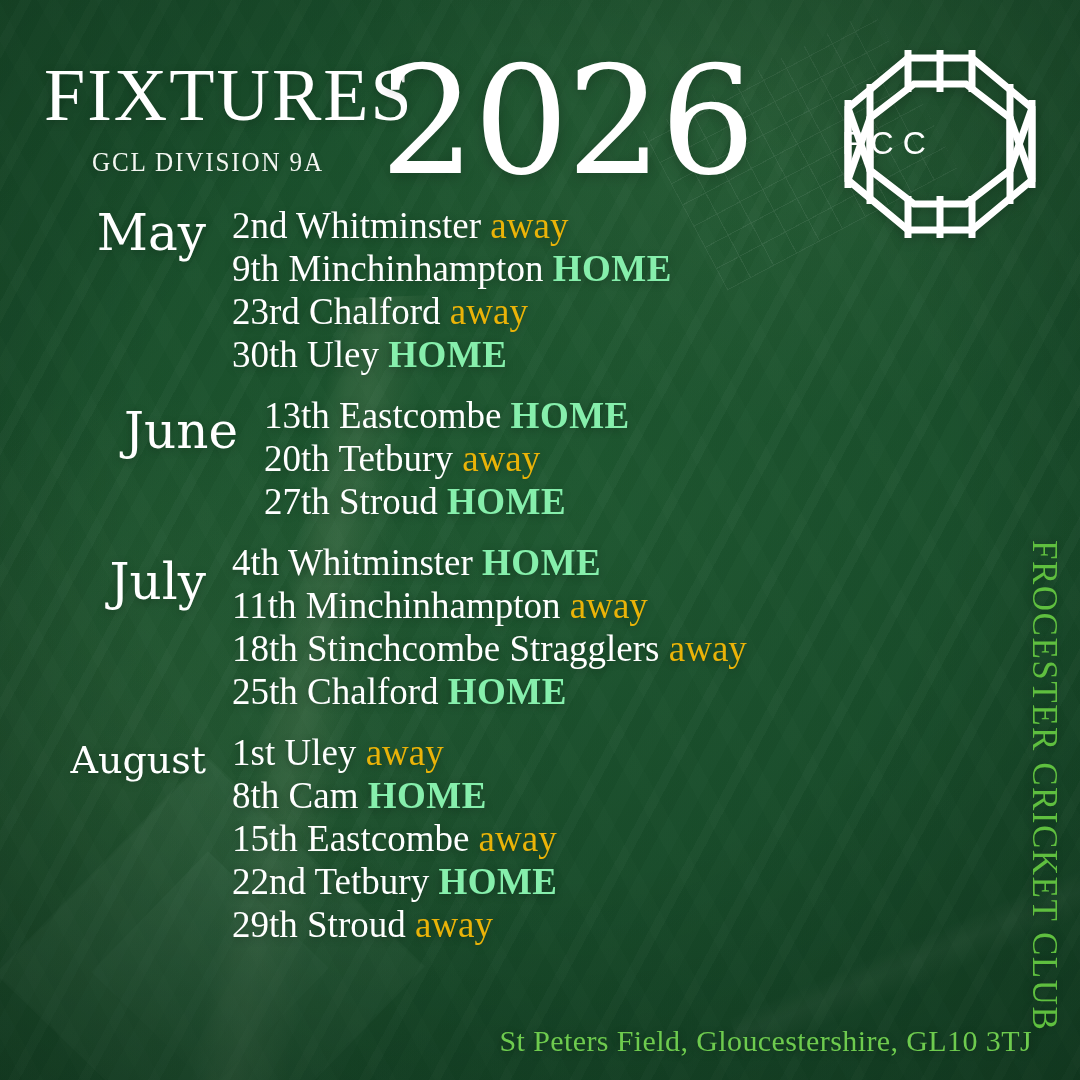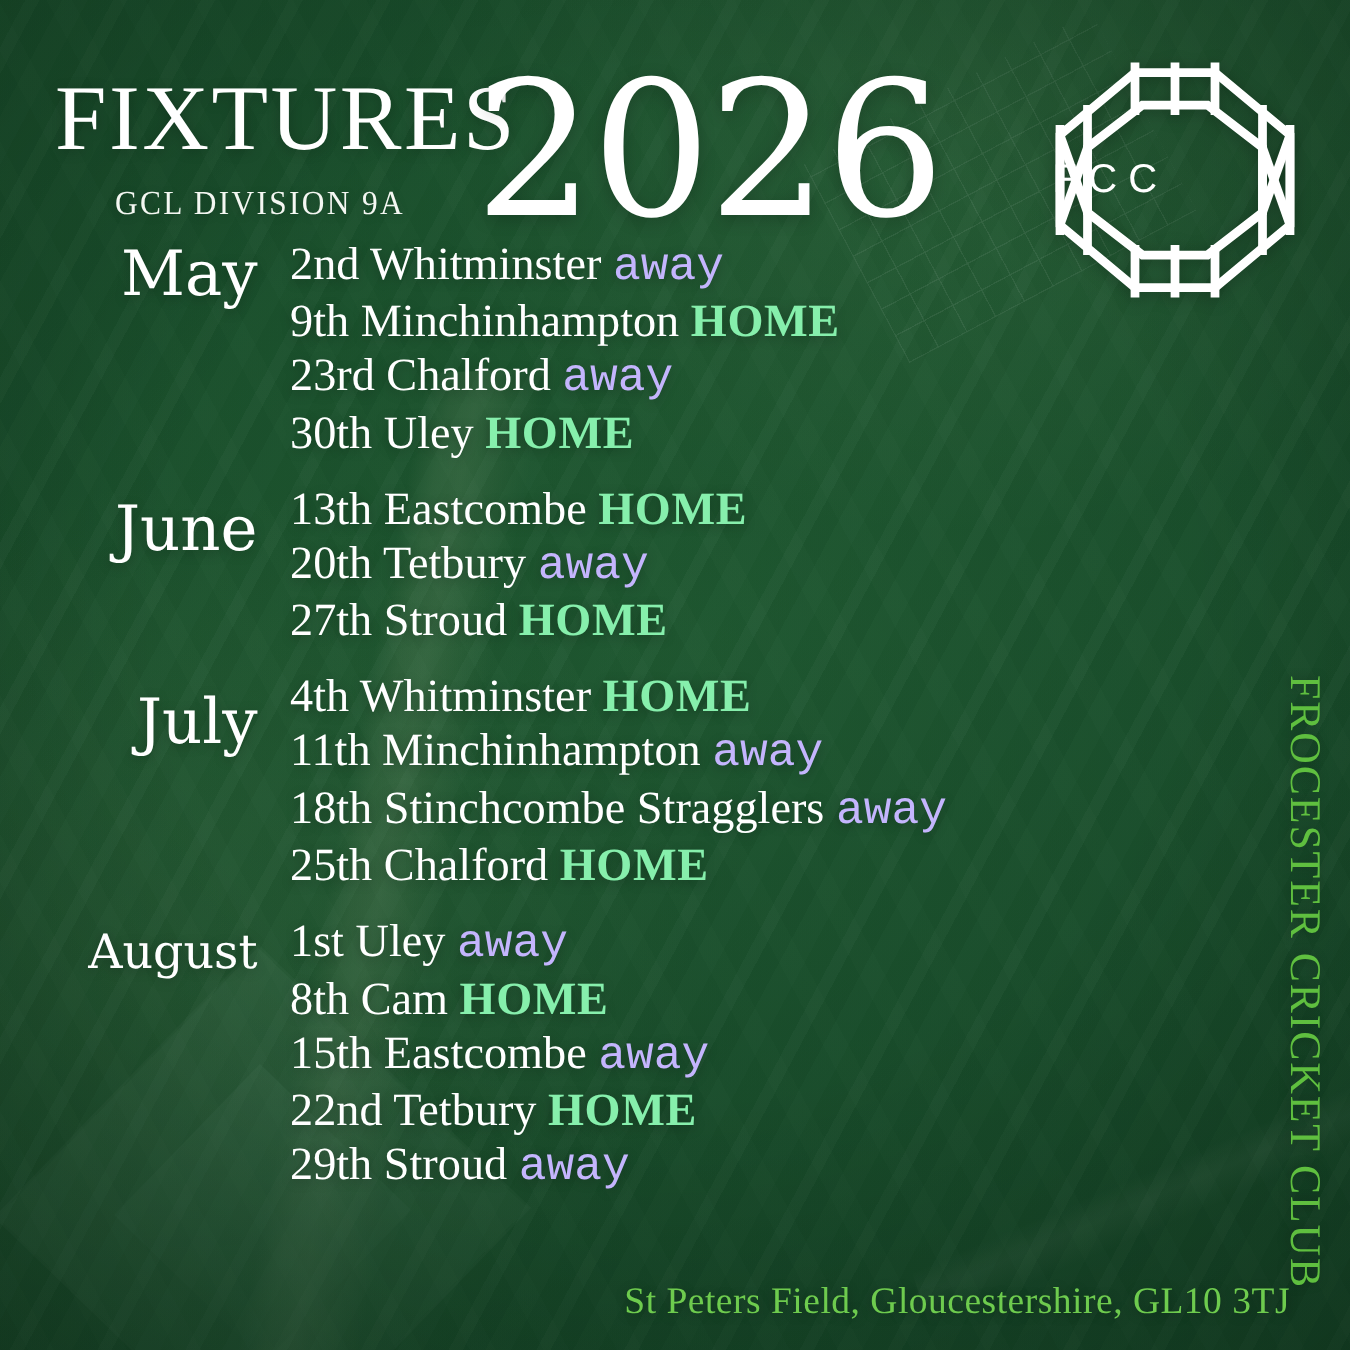--- a/index.html
+++ b/index.html
@@ -106,46 +106,46 @@
   .logo svg{width:100%;height:100%;display:block;
             filter:drop-shadow(0 2px 6px rgba(0,0,0,.25));}
   .logo-text{
     position:absolute;left:0;right:0;top:50%;transform:translateY(-52%);
     text-align:left;color:#fff;font-size:32px;letter-spacing:9px;
     font-family:"Liberation Sans", sans-serif;font-weight:400;
     padding-left:8px;
   }
 
   
-  .months{position:absolute;left:0;top:186px;width:1080px;}
+  .months{position:absolute;left:0;top:200px;width:1080px;}
   .month-block{position:relative;display:flex;align-items:flex-start;margin-bottom:14px;}
   .month-name{
     width:232px;flex:0 0 232px;text-align:right;padding-right:26px;
     color:#ffffff;font-size:50px;line-height:1;
     font-family:"DejaVu Serif", serif;font-weight:400;
     text-shadow:0 2px 9px rgba(0,0,0,.25);
     box-sizing:border-box;
   }
   .m-may   .month-name{padding-top:8px;}
-  .m-june  .month-name{padding-top:16px;}
+  .m-june  .month-name{padding-top:16px;margin-left:32px;}
   .m-july  .month-name{padding-top:20px;}
   .m-august .month-name{padding-top:14px;font-size:38px;}
   .fixtures{flex:1;padding-top:4px;}
   .fx{
     color:#ffffff;font-size:37px;line-height:43px;white-space:nowrap;
     font-family:"Liberation Serif", serif;
     text-shadow:0 2px 9px rgba(0,0,0,.28);
   }
   .fx .home{
     color:#86efac;font-weight:700;
     font-family:"Liberation Serif", serif;
     letter-spacing:.5px;
     text-shadow:0 2px 9px rgba(0,0,0,.30);
   }
-  .fx .away{color:#c4b5fd;font-family:Liberation Mono, monospace;}
+  .fx .away{color:#eab308;}
 
   
   .vertical{
     position:absolute;right:16px;top:540px;
     color:#5fbf3f;font-size:35px;letter-spacing:1.5px;
     writing-mode:vertical-rl;
     font-family:"Liberation Serif", serif;
     text-shadow:0 2px 9px rgba(0,0,0,.28);
     white-space:nowrap;
   }

